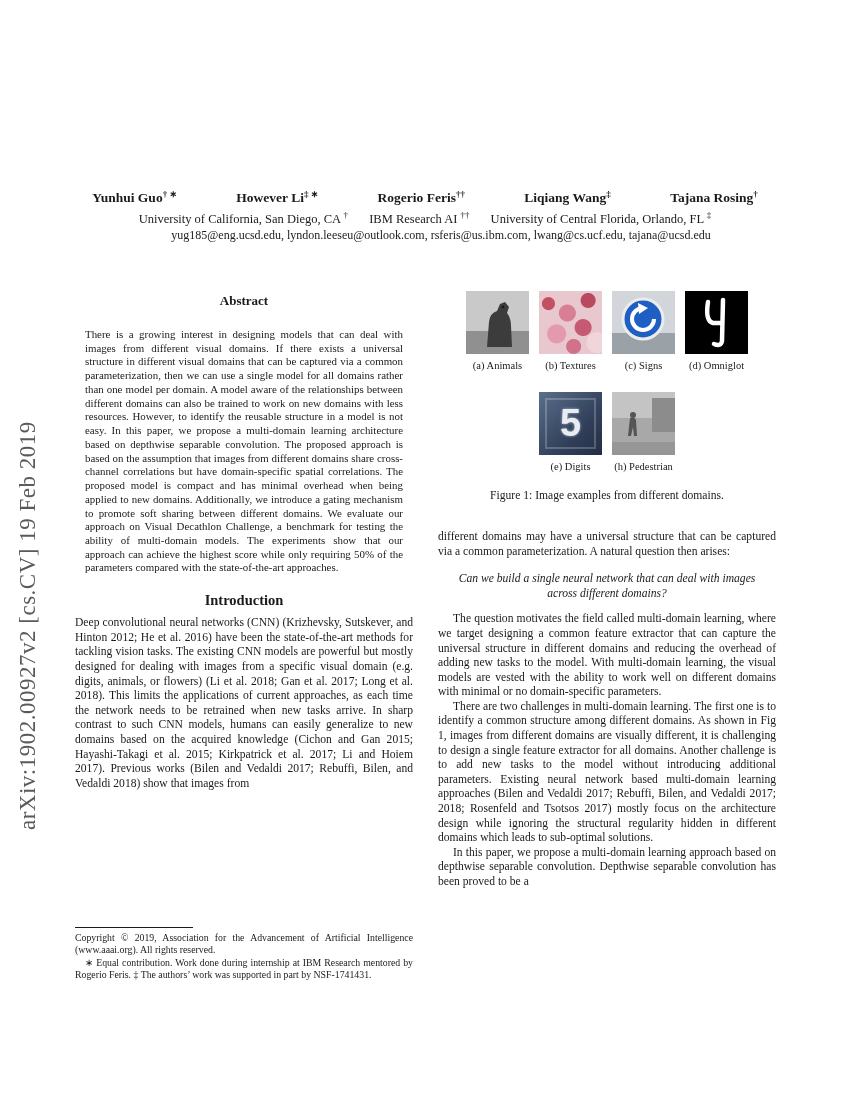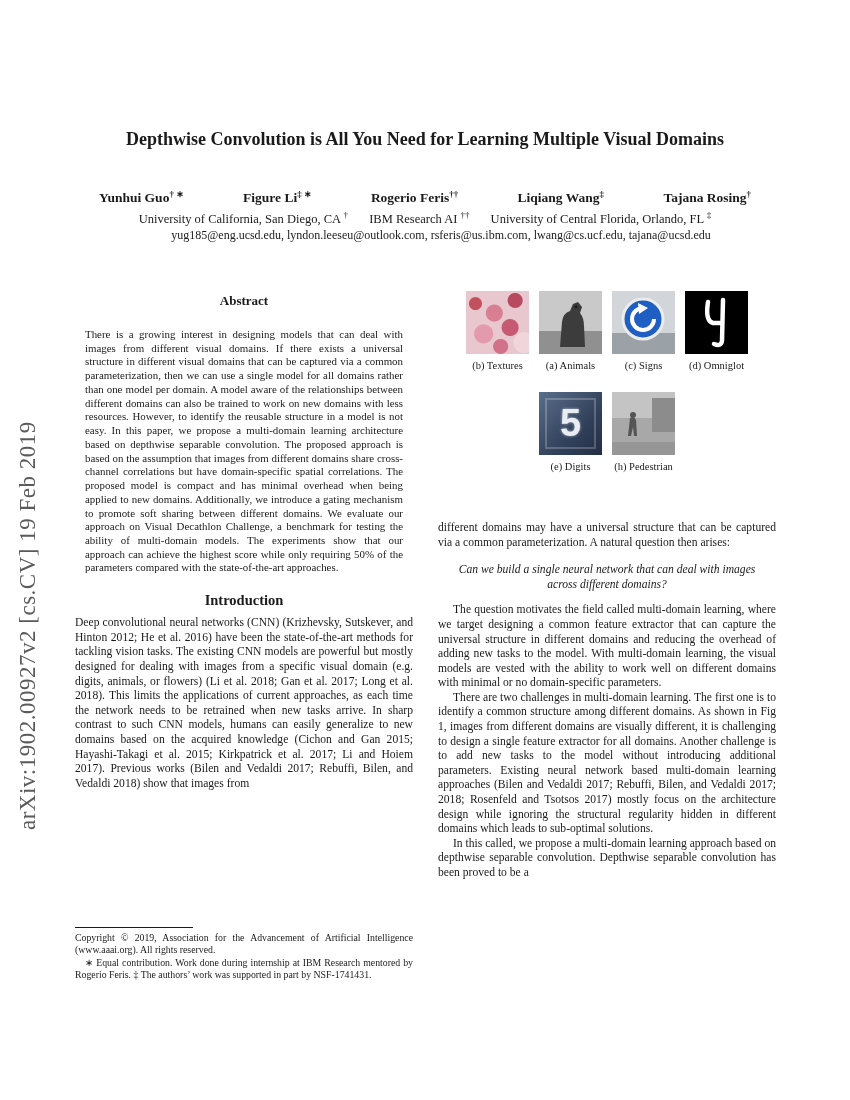--- a/index.html
+++ b/index.html
@@ -91,25 +91,24 @@
   }
   .rc-para1 { margin-top:28px; }
 </style>
 </head>
 <body>
 
 <div class="page">
 
   <div class="arxiv-strip">arXiv:1902.00927v2  [cs.CV]  19 Feb 2019</div>
 
-  <div class="title">Depthwise Convolution is All You Need for Learning Multiple Visual Domains</div>
 
   <div class="authors">
     <span class="author"><span>Yunhui Guo</span><sup>† ∗</sup></span>
-    <span class="author"><span>Figure Li</span><sup>‡ ∗</sup></span>
+    <span class="author"><span>However Li</span><sup>‡ ∗</sup></span>
     <span class="author"><span>Rogerio Feris</span><sup>††</sup></span>
     <span class="author"><span>Liqiang Wang</span><sup>‡</sup></span>
     <span class="author"><span>Tajana Rosing</span><sup>†</sup></span>
   </div>
 
   <div class="affils">
     <span class="affil"><span>University of California, San Diego, CA</span> <sup>†</sup></span>
     <span class="affil"><span>IBM Research AI</span> <sup>††</sup></span>
     <span class="affil"><span>University of Central Florida, Orlando, FL</span> <sup>‡</sup></span>
   </div>
@@ -127,32 +126,32 @@
     <div class="footnote-rule"></div>
     <p>Copyright © 2019, Association for the Advancement of Artificial Intelligence (www.aaai.org). All rights reserved.</p>
     <p class="fn-indent">∗ Equal contribution. Work done during internship at IBM Research mentored by Rogerio Feris. ‡ The authors’ work was supported in part by NSF-1741431.</p>
   </div>
 
   <div class="col-right">
 
     <div class="fig-grid">
 
       <div class="fig-cell">
-        <div class="fig-img tex-img"></div>
-        <div class="fig-label">(b) Textures</div>
-      </div>
-
-      <div class="fig-cell">
         <svg class="fig-img" viewBox="0 0 63 63">
           <rect width="63" height="63" fill="#c9c9c9"></rect>
           <rect y="40" width="63" height="23" fill="#909090"></rect>
           <path d="M21 56 L23 31 Q24 22 31 20 L34 13 L39 11 L43 16 L41 22 Q45 27 45 35 L46 56 Z" fill="#3c3c3c"></path>
           <circle cx="37" cy="16" r="1.4" fill="#1a1a1a"></circle>
         </svg>
         <div class="fig-label">(a) Animals</div>
+      </div>
+
+      <div class="fig-cell">
+        <div class="fig-img tex-img"></div>
+        <div class="fig-label">(b) Textures</div>
       </div>
 
       <div class="fig-cell">
         <svg class="fig-img" viewBox="0 0 63 63">
           <rect width="63" height="63" fill="#d2d6da"></rect>
           <rect y="42" width="63" height="21" fill="#9aa2a8"></rect>
           <circle cx="31" cy="28" r="20" fill="#1f5fc4" stroke="#ececec" stroke-width="3"></circle>
           <path d="M31 17 A11 11 0 1 0 42 28" stroke="#ffffff" stroke-width="4" fill="none"></path>
           <path d="M26 12 L36 17 L27 23 Z" fill="#ffffff"></path>
         </svg>
@@ -183,22 +182,23 @@
           <rect x="40" y="6" width="23" height="34" fill="#8c8c8c"></rect>
           <path d="M18 26 Q22 24 24 28 L25 44 L22 44 L21 35 L19 44 L16 44 Z" fill="#555555"></path>
           <circle cx="21" cy="23" r="3" fill="#555555"></circle>
           <rect y="50" width="63" height="13" fill="#969696"></rect>
         </svg>
         <div class="fig-label">(h) Pedestrian</div>
       </div>
 
     </div>
 
+    <div class="fig-caption">Figure 1: Image examples from different domains.</div>
 
     <p class="body-text rc-para1">different domains may have a universal structure that can be captured via a common parameterization. A natural question then arises:</p>
     <p class="question">Can we build a single neural network that can deal with images across different domains?</p>
     <p class="body-text indent">The question motivates the field called multi-domain learning, where we target designing a common feature extractor that can capture the universal structure in different domains and reducing the overhead of adding new tasks to the model. With multi-domain learning, the visual models are vested with the ability to work well on different domains with minimal or no domain-specific parameters.</p>
     <p class="body-text indent">There are two challenges in multi-domain learning. The first one is to identify a common structure among different domains. As shown in Fig 1, images from different domains are visually different, it is challenging to design a single feature extractor for all domains. Another challenge is to add new tasks to the model without introducing additional parameters. Existing neural network based multi-domain learning approaches (Bilen and Vedaldi 2017; Rebuffi, Bilen, and Vedaldi 2017; 2018; Rosenfeld and Tsotsos 2017) mostly focus on the architecture design while ignoring the structural regularity hidden in different domains which leads to sub-optimal solutions.</p>
-    <p class="body-text indent">In this called, we propose a multi-domain learning approach based on depthwise separable convolution. Depthwise separable convolution has been proved to be a</p>
+    <p class="body-text indent">In this paper, we propose a multi-domain learning approach based on depthwise separable convolution. Depthwise separable convolution has been proved to be a</p>
 
   </div>
 
 </div>
 
 </body></html>

